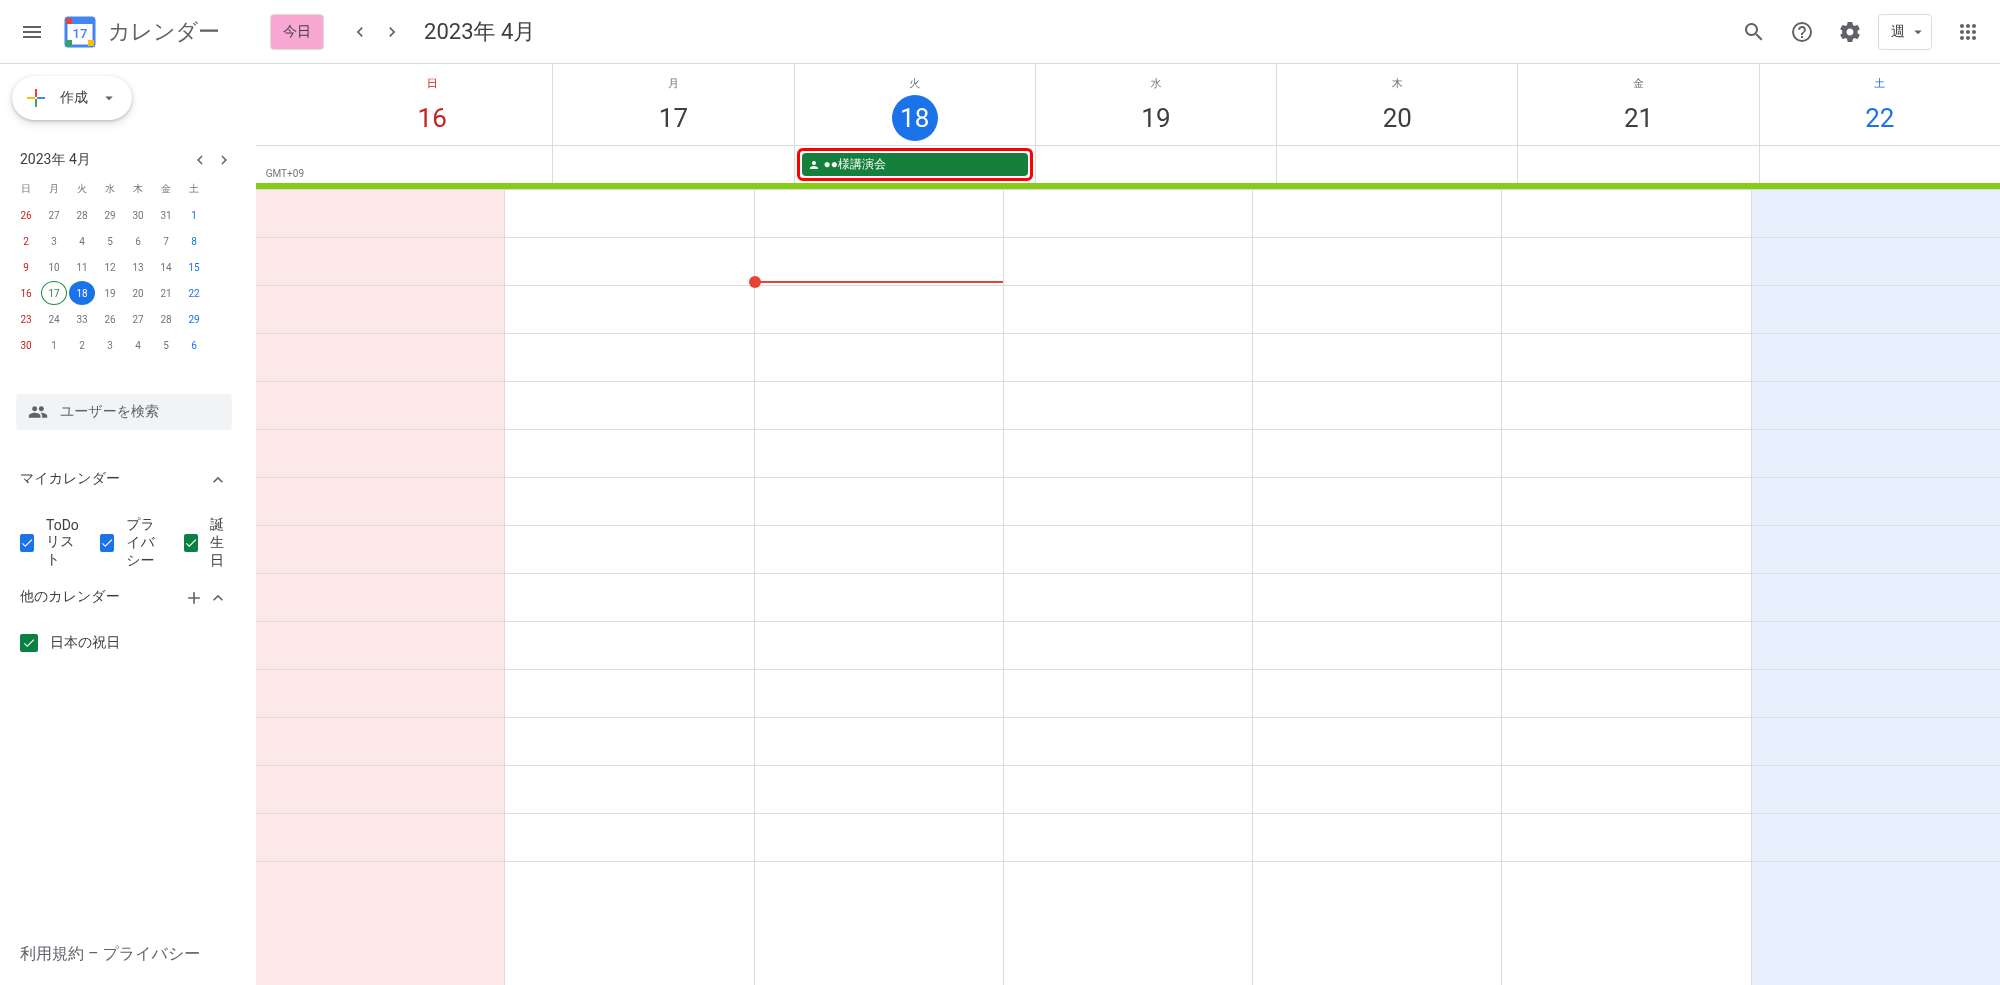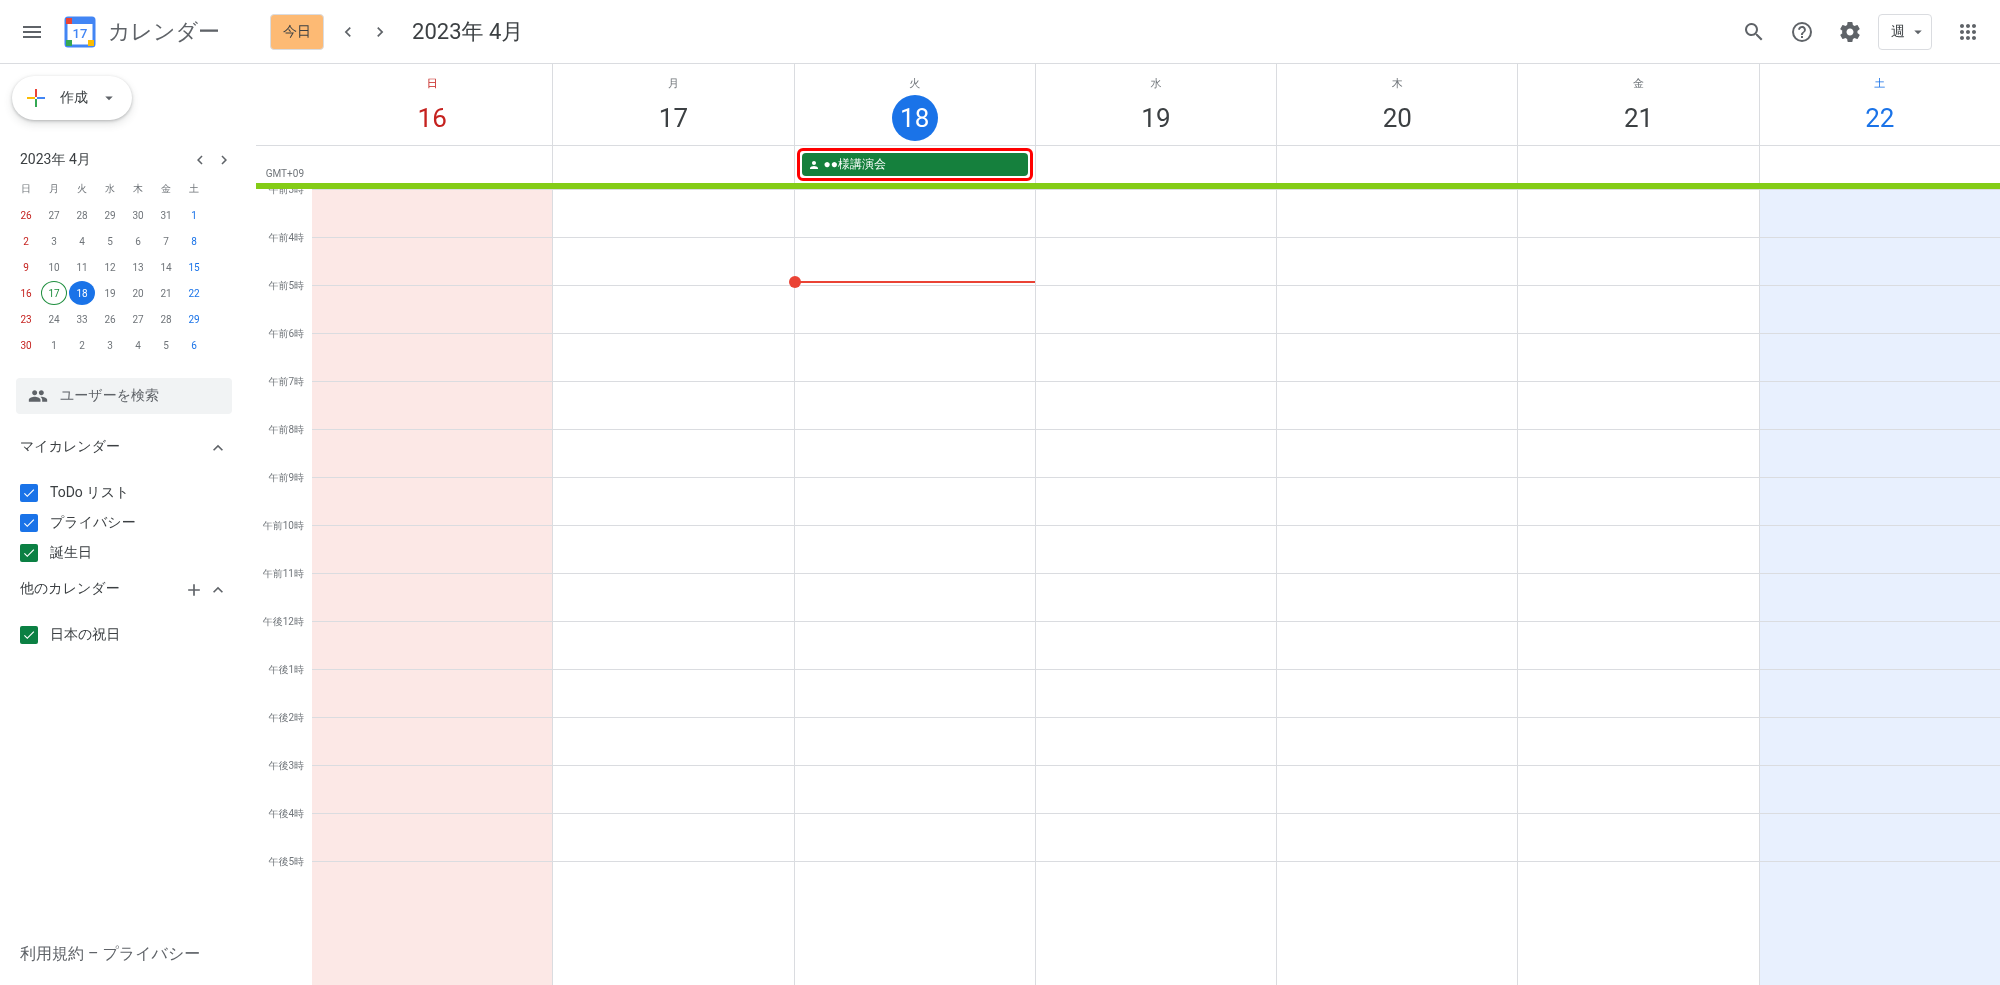--- a/index.html
+++ b/index.html
@@ -2,21 +2,21 @@
 <html><head>
 <meta charset="utf-8">
 <style>
 * { box-sizing: border-box; margin: 0; padding: 0; }
 body { font-family: 'Google Sans', Roboto, Arial, sans-serif; font-size: 14px; color: #3c4043; overflow: hidden; background: #fff; }
 .header { height: 64px; display: flex; align-items: center; padding: 0 8px; border-bottom: 1px solid #dadce0; }
 .icon-btn { width: 48px; height: 48px; display: flex; align-items: center; justify-content: center; border-radius: 50%; cursor: pointer; color: #5f6368; }
 .logo-wrap { display: flex; align-items: center; gap: 8px; margin-left: 4px; margin-right: 50px; }
 .logo-box { width: 40px; height: 40px; position: relative; }
 .app-title { font-size: 22px; color: #5f6368; }
-.today-btn { border: 1px solid #dadce0; border-radius: 4px; padding: 8px 12px; font-size: 14px; color: #3c4043; cursor: pointer; background: #fdba74; margin-right: 8px; }
+.today-btn { border: 1px solid #dadce0; border-radius: 4px; padding: 8px 12px; font-size: 14px; color: #3c4043; cursor: pointer; background: #f9a8d4; margin-right: 20px; }
 .nav-btn { width: 32px; height: 32px; display: flex; align-items: center; justify-content: center; border-radius: 50%; cursor: pointer; color: #5f6368; }
 .current-date { font-size: 22px; color: #3c4043; margin-left: 16px; }
 .header-spacer { flex: 1; }
 .view-select { border: 1px solid #dadce0; border-radius: 4px; padding: 8px 4px 8px 12px; font-size: 14px; display: flex; align-items: center; gap: 4px; cursor: pointer; margin: 0 4px; }
 .apps-btn { margin-left: 8px; }
 
 .body { display: flex; height: calc(100vh - 64px); }
 .sidebar { width: 256px; padding: 12px 20px 12px 12px; overflow-y: auto; display: flex; flex-direction: column; }
 .create-btn { display: inline-flex; align-items: center; gap: 12px; padding: 10px 14px 10px 12px; border-radius: 24px; box-shadow: 0 1px 3px rgba(60,64,67,.3), 0 4px 8px rgba(60,64,67,.15); background: #fff; cursor: pointer; margin-bottom: 20px; width: fit-content; }
 .create-btn .plus-icon { width: 24px; height: 24px; }
@@ -29,26 +29,26 @@
 .mini-cal { margin: 0 0 8px 0; }
 .mini-row { display: flex; }
 .mini-cell { width: 26px; height: 24px; display: flex; align-items: center; justify-content: center; font-size: 10px; color: #70757a; cursor: pointer; border-radius: 50%; margin: 1px; }
 .mini-cell.header-cell { color: #70757a; font-size: 10px; cursor: default; }
 .mini-cell.other-month { color: #70757a; }
 .mini-cell.sunday { color: #c5221f; }
 .mini-cell.saturday { color: #1a73e8; }
 .mini-cell.today-outline { border: 1px solid #1e8e3e; color: #1e8e3e; }
 .mini-cell.selected { background: #1a73e8; color: #fff; }
 
-.search-users { display: flex; align-items: center; gap: 12px; background: #f1f3f4; border-radius: 4px; padding: 8px 12px; margin: 12px 4px; color: #5f6368; font-size: 14px; cursor: pointer; }
+.search-users { display: flex; align-items: center; gap: 12px; background: #f1f3f4; border-radius: 4px; padding: 8px 12px; margin: 28px 4px; color: #5f6368; font-size: 14px; cursor: pointer; }
 
 .section-header { display: flex; align-items: flex-start; padding: 12px 8px 12px 8px; cursor: pointer; }
 .section-title { flex: 1; font-size: 14px; color: #3c4043; }
 .section-actions { display: flex; gap: 4px; color: #5f6368; }
-.section-body { display: flex; flex-direction: column; margin-top: 8px; }
+.section-body { display: flex; flex-direction: row; margin-top: 8px; }
 .cal-item { display: flex; align-items: center; padding: 6px 8px; gap: 12px; font-size: 14px; color: #3c4043; cursor: pointer; }
 .cal-check { width: 18px; height: 18px; border-radius: 2px; display: flex; align-items: center; justify-content: center; }
 .cal-check svg { fill: #fff; }
 
 .footer-links { margin-top: auto; padding: 8px; font-size: 16px; color: #5f6368; }
 
 .main { flex: 1; display: flex; flex-direction: column; overflow: hidden; }
 .week-header { display: flex; border-bottom: 1px solid #dadce0; }
 .gutter { width: 56px; font-size: 10px; color: #70757a; text-align: right; padding-right: 8px; display: flex; align-items: flex-end; justify-content: flex-end; padding-bottom: 4px; position: relative; }
 .day-cols { flex: 1; display: flex; }
@@ -359,37 +359,20 @@
               </div>
             </div>
           </div>
           <div class="allday-cell"></div>
           <div class="allday-cell"></div>
           <div class="allday-cell"></div>
           <div class="allday-cell"></div>
         </div>
     </div>
     <div class="grid-body">
-      <div class="time-gutter" id="time-gutter">
-          <div class="time-label">午前3時</div>
-          <div class="time-label">午前4時</div>
-          <div class="time-label">午前5時</div>
-          <div class="time-label">午前6時</div>
-          <div class="time-label">午前7時</div>
-          <div class="time-label">午前8時</div>
-          <div class="time-label">午前9時</div>
-          <div class="time-label">午前10時</div>
-          <div class="time-label">午前11時</div>
-          <div class="time-label">午後12時</div>
-          <div class="time-label">午後1時</div>
-          <div class="time-label">午後2時</div>
-          <div class="time-label">午後3時</div>
-          <div class="time-label">午後4時</div>
-          <div class="time-label">午後5時</div>
-        </div>
       <div class="grid-cols" id="grid-cols">
           <div class="grid-col sunday-bg">
             <div class="hour-line"></div>
             <div class="hour-line"></div>
             <div class="hour-line"></div>
             <div class="hour-line"></div>
             <div class="hour-line"></div>
             <div class="hour-line"></div>
             <div class="hour-line"></div>
             <div class="hour-line"></div>

